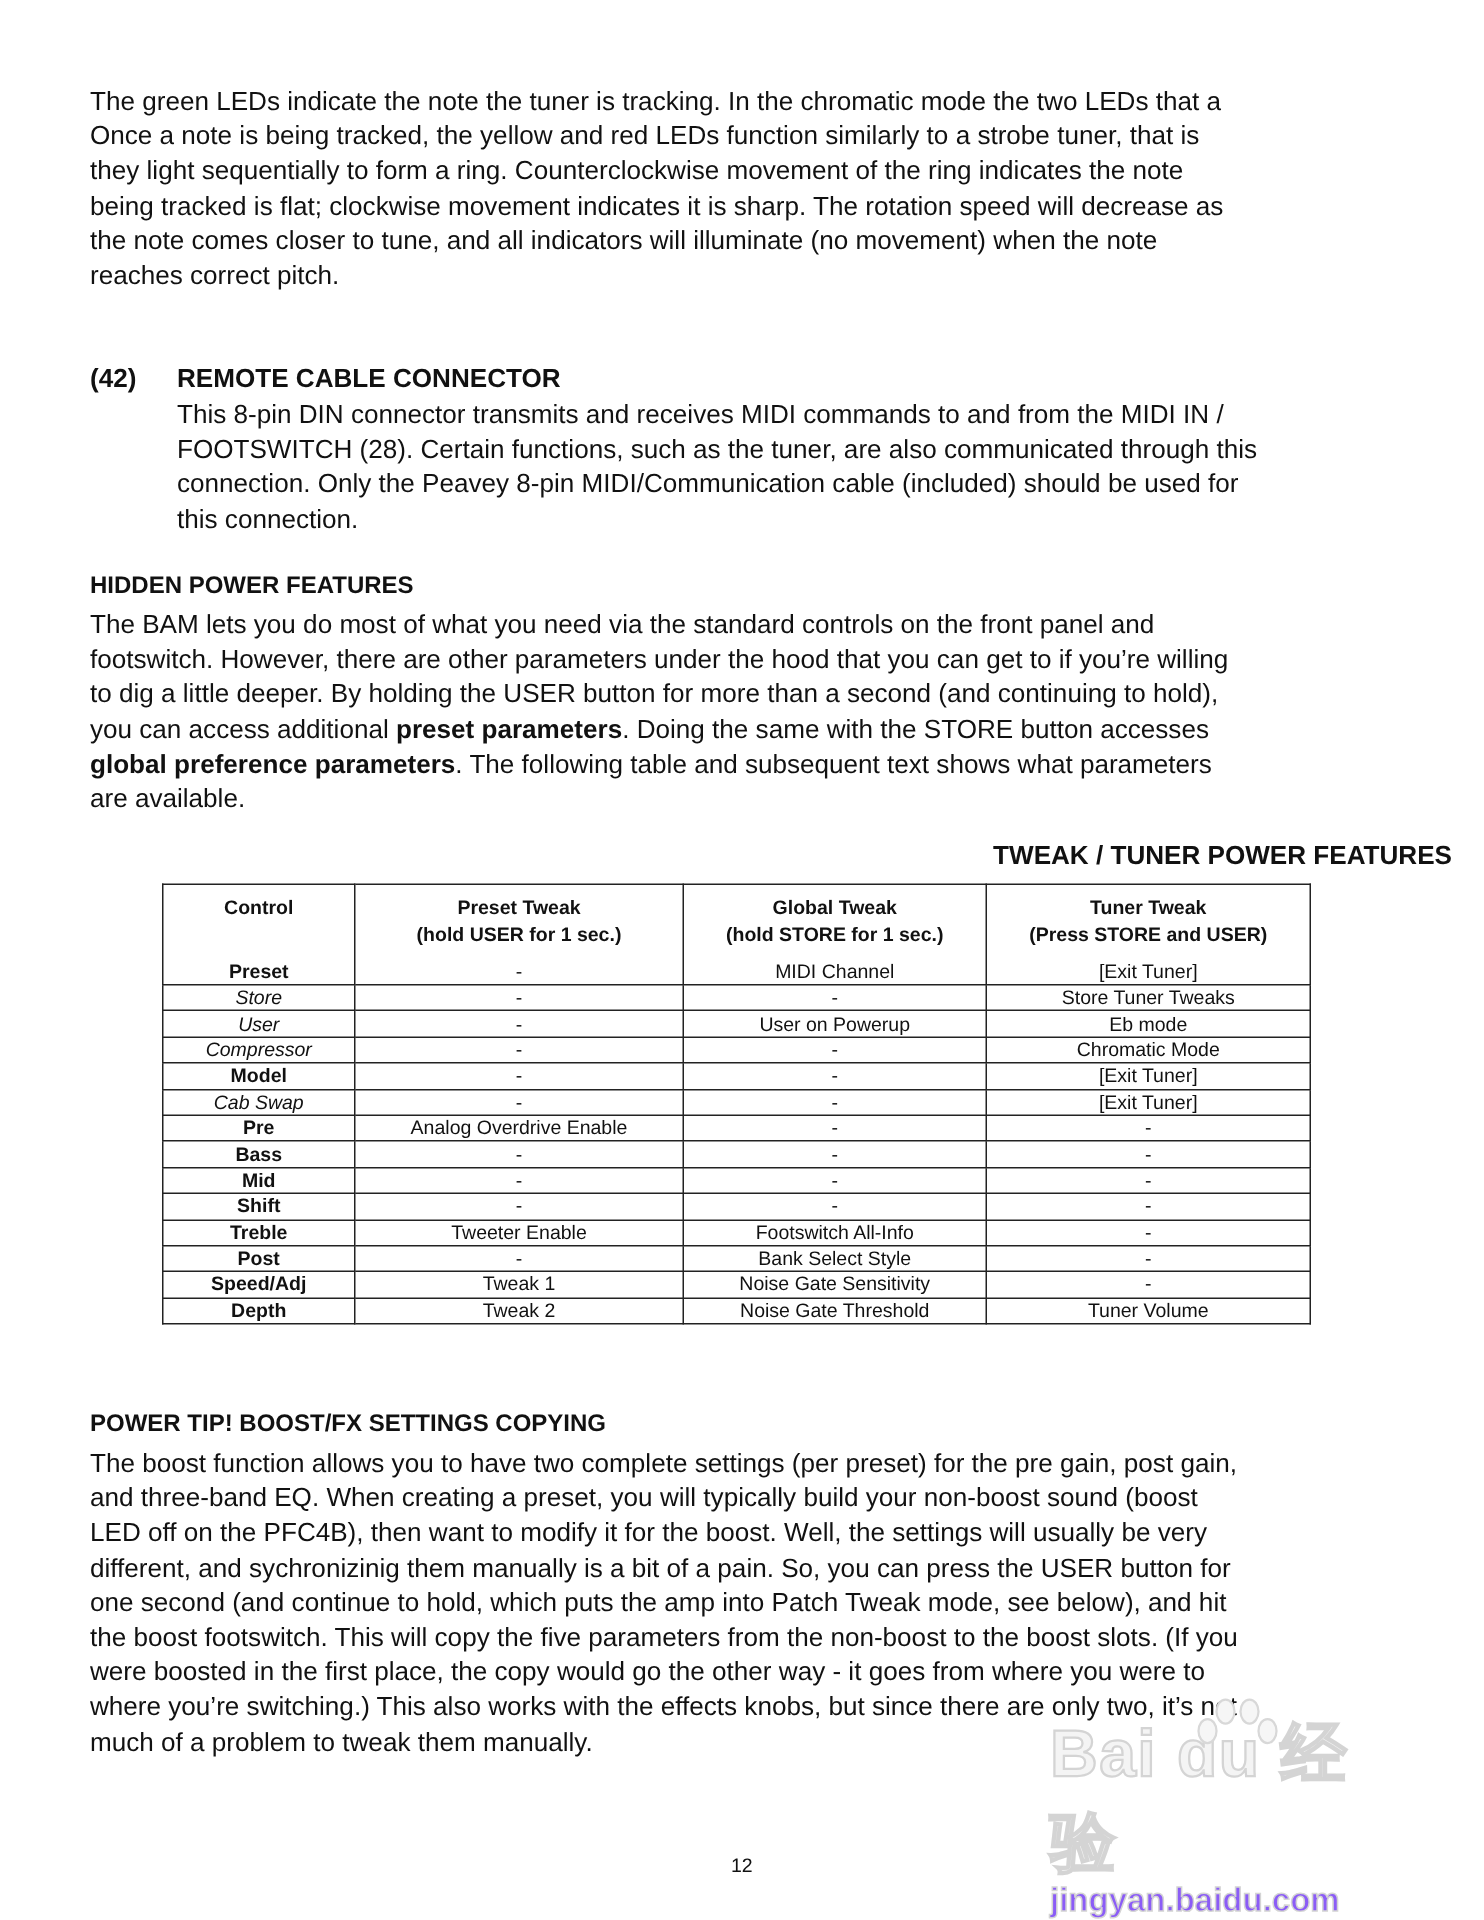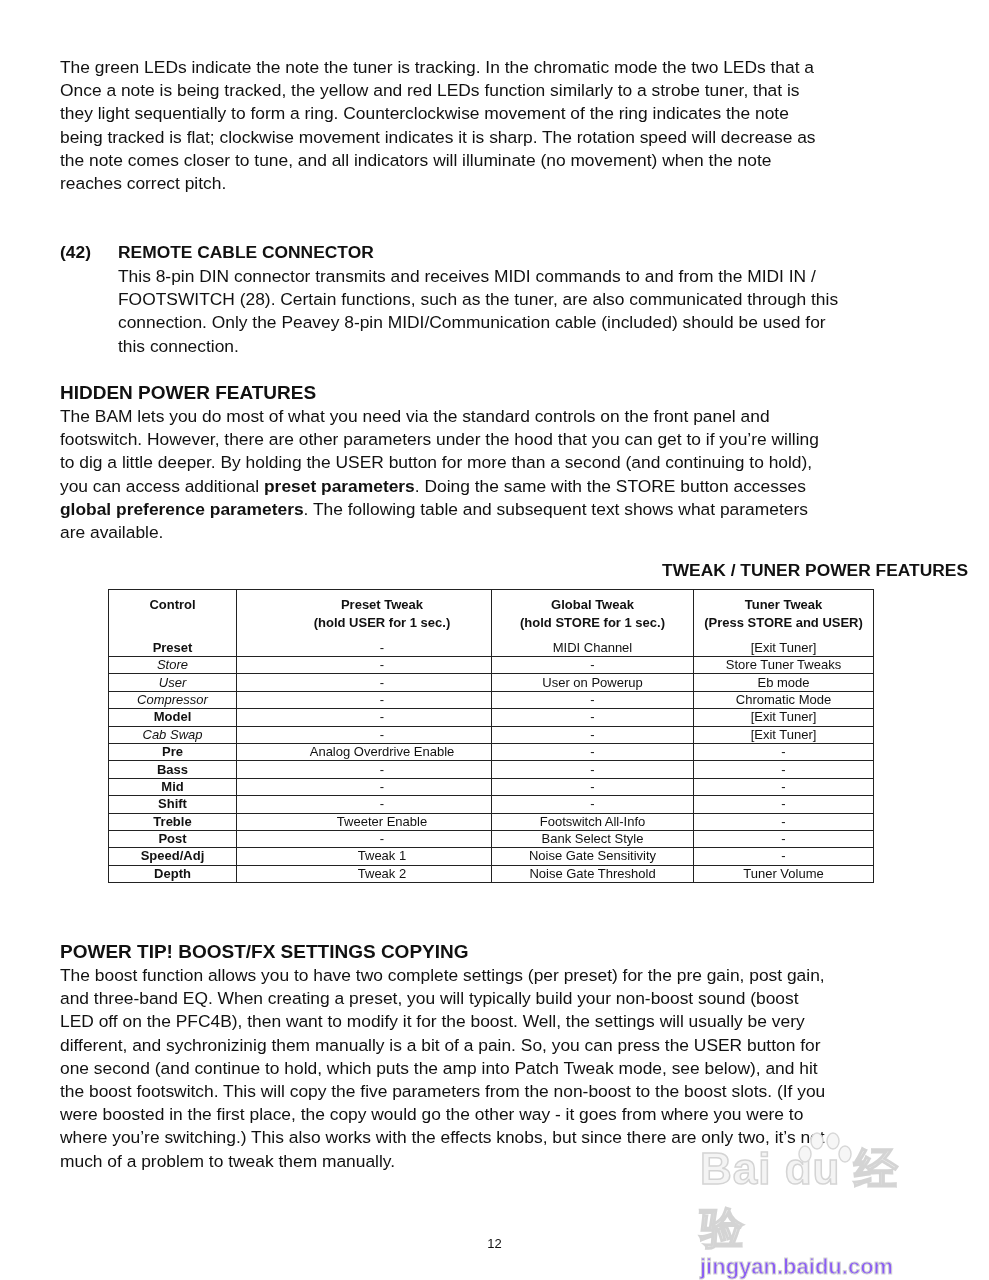--- a/index.html
+++ b/index.html
@@ -3,28 +3,28 @@
 <meta charset="utf-8">
 <style>
   html, body { margin:0; padding:0; background:#ffffff; }
   body { width:989px; height:1280px; position:relative; overflow:hidden;
          font-family:"Liberation Sans", sans-serif; color:#111; }
   .p { position:absolute; left:60px; width:880px; font-size:17.4px; line-height:23.2px; }
   .p b { font-weight:bold; }
   .sec-num { position:absolute; left:60px; top:242px; font-size:17.4px; font-weight:bold; }
   .sec-title { position:absolute; left:118px; top:242px; font-size:17.4px; font-weight:bold; }
   .sec-body { position:absolute; left:118px; top:265px; width:820px; font-size:17.4px; line-height:23.2px; }
-  .heading { position:absolute; left:60px; font-size:19px; font-weight:bold; }
+  .heading { position:absolute; left:60px; font-size:16px; font-weight:bold; }
   .table-title { position:absolute; left:0; width:968px; text-align:right; top:560px;
                  font-size:17.4px; font-weight:bold; }
   table.tw { position:absolute; left:108px; top:589px; width:766px; border-collapse:collapse;
              font-size:13px; }
   table.tw td { border:1.3px solid #222; text-align:center; padding:0; height:16.4px; line-height:16px; }
   table.tw td.c0 { width:127px; }
-  table.tw td.c1 { width:218px;padding-left:36px; }
+  table.tw td.c1 { width:218px; }
   table.tw td.c2 { width:201px; }
   .hdr { font-weight:bold; }
   .hdrcell { vertical-align:top; }
   .hdrcell .h { display:block; padding-top:6px; line-height:18px; height:44px; }
   .hdrcell .first { display:block; line-height:16px; padding-bottom:0; }
   .bold { font-weight:bold; }
   .ital { font-style:italic; }
   .pagenum { position:absolute; left:0; width:989px; text-align:center; top:1236px; font-size:13px; }
   .watermark { position:absolute; left:700px; top:1140px; width:230px; height:95px; color:#e8e8e8;
                font-family:"Liberation Sans", sans-serif; }

